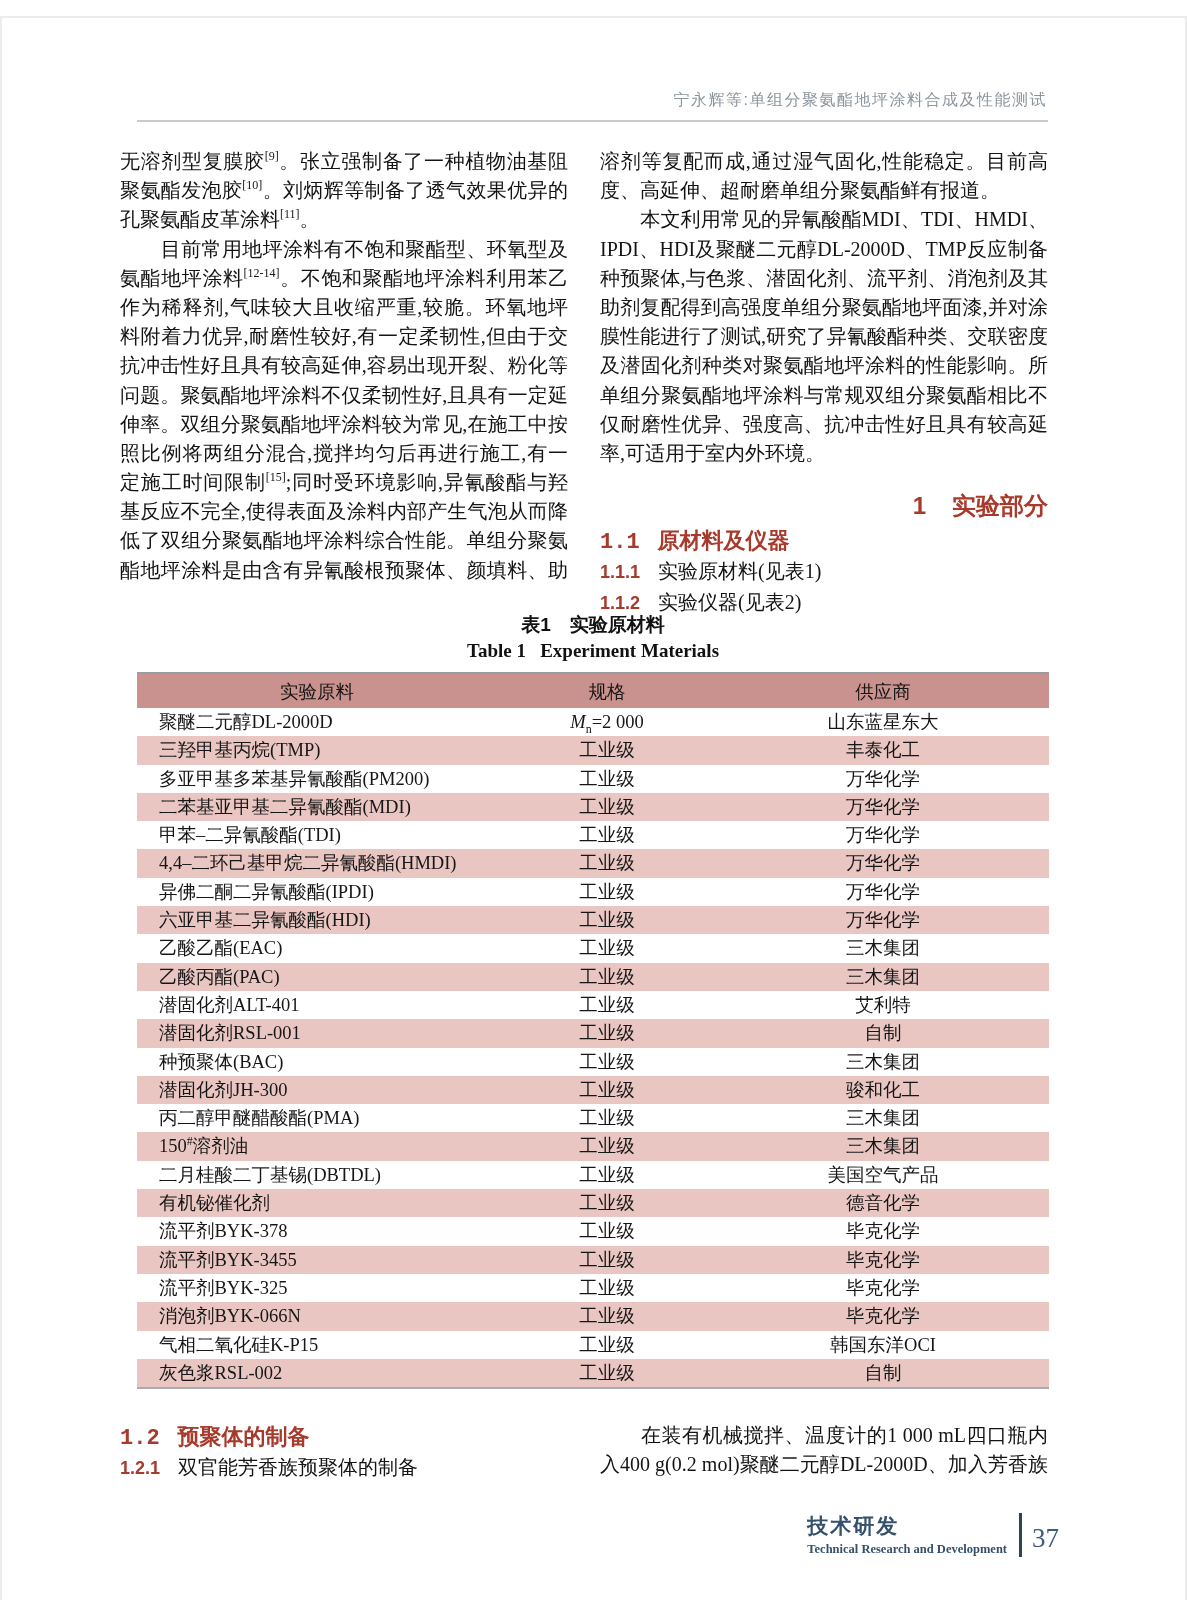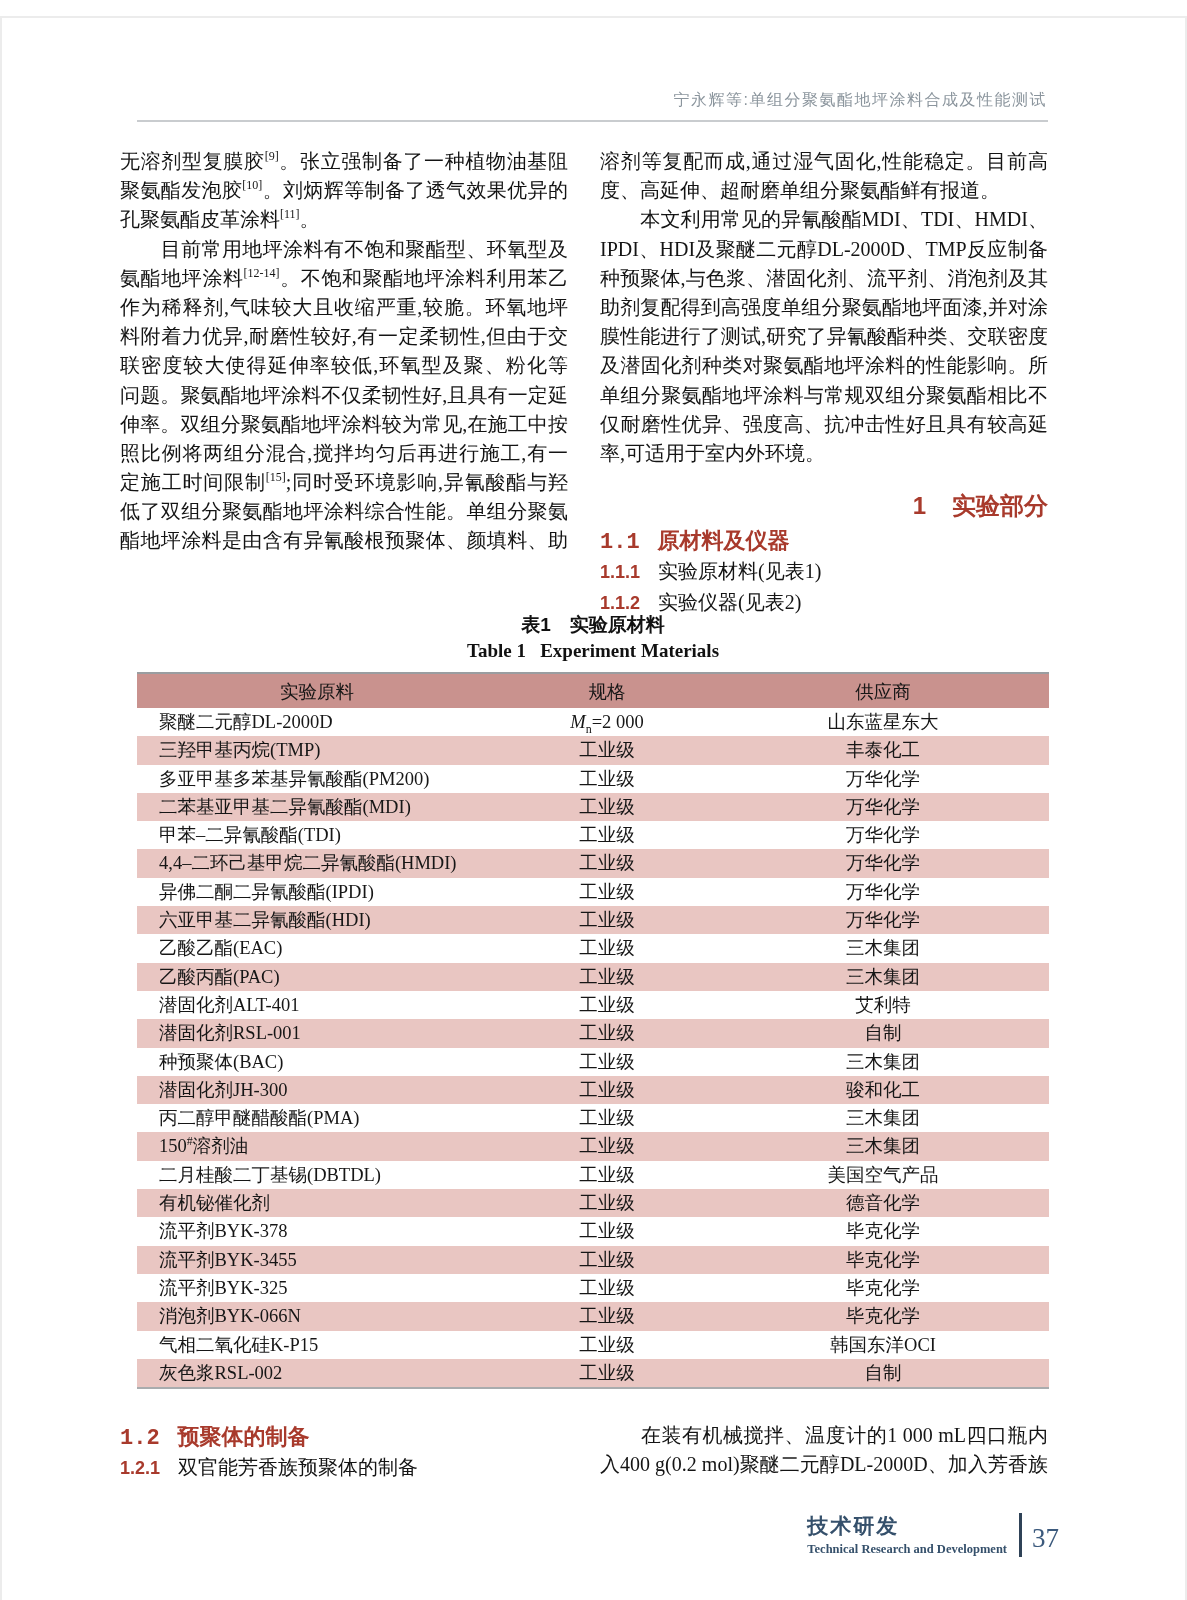--- a/index.html
+++ b/index.html
@@ -92,25 +92,26 @@
 
   <div class="intro">
     <div class="col">
         <div class="line">无溶剂型复膜胶<sup>[9]</sup>。张立强制备了一种植物油基阻燃</div>
         <div class="line">聚氨酯发泡胶<sup>[10]</sup>。刘炳辉等制备了透气效果优异的微</div>
         <div class="line para-end">孔聚氨酯皮革涂料<sup>[11]</sup>。</div>
         <div class="line">　　目前常用地坪涂料有不饱和聚酯型、环氧型及聚</div>
         <div class="line">氨酯地坪涂料<sup>[12-14]</sup>。不饱和聚酯地坪涂料利用苯乙烯</div>
         <div class="line">作为稀释剂,气味较大且收缩严重,较脆。环氧地坪涂</div>
         <div class="line">料附着力优异,耐磨性较好,有一定柔韧性,但由于交</div>
-        <div class="line">联密度较大使得延伸率较低,环氧型及聚、粉化等</div>
+        <div class="line">抗冲击性好且具有较高延伸,容易出现开裂、粉化等</div>
         <div class="line">问题。聚氨酯地坪涂料不仅柔韧性好,且具有一定延</div>
         <div class="line">伸率。双组分聚氨酯地坪涂料较为常见,在施工中按</div>
         <div class="line">照比例将两组分混合,搅拌均匀后再进行施工,有一</div>
         <div class="line">定施工时间限制<sup>[15]</sup>;同时受环境影响,异氰酸酯与羟</div>
+        <div class="line">基反应不完全,使得表面及涂料内部产生气泡从而降</div>
         <div class="line">低了双组分聚氨酯地坪涂料综合性能。单组分聚氨</div>
         <div class="line">酯地坪涂料是由含有异氰酸根预聚体、颜填料、助剂、</div>
       </div>
 
     <div class="col">
       <div>
           <div class="line">溶剂等复配而成,通过湿气固化,性能稳定。目前高强</div>
           <div class="line para-end">度、高延伸、超耐磨单组分聚氨酯鲜有报道。</div>
           <div class="line">　　本文利用常见的异氰酸酯MDI、TDI、HMDI、</div>
           <div class="line">IPDI、HDI及聚醚二元醇DL-2000D、TMP反应制备多</div>

